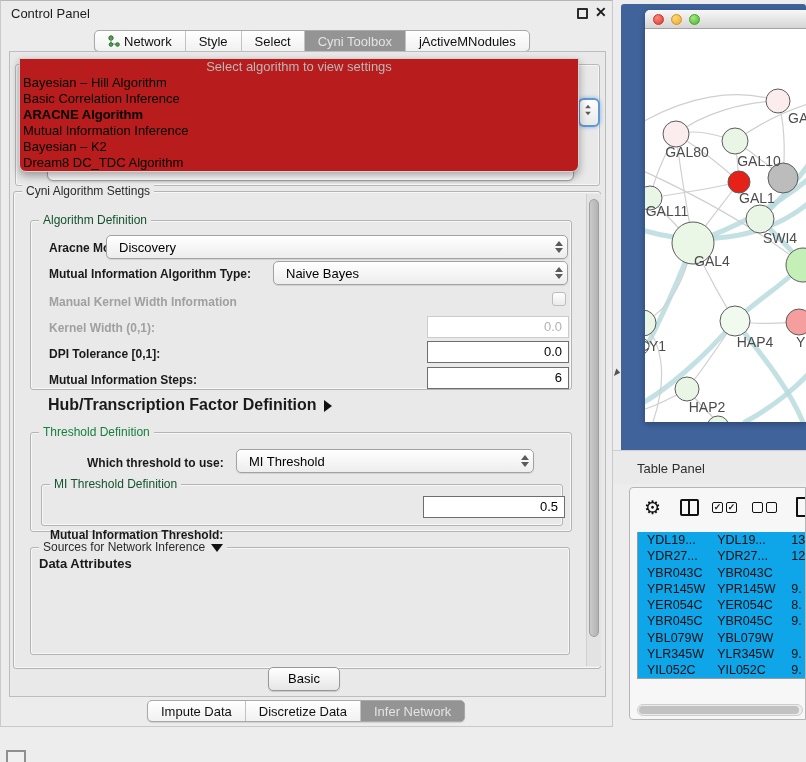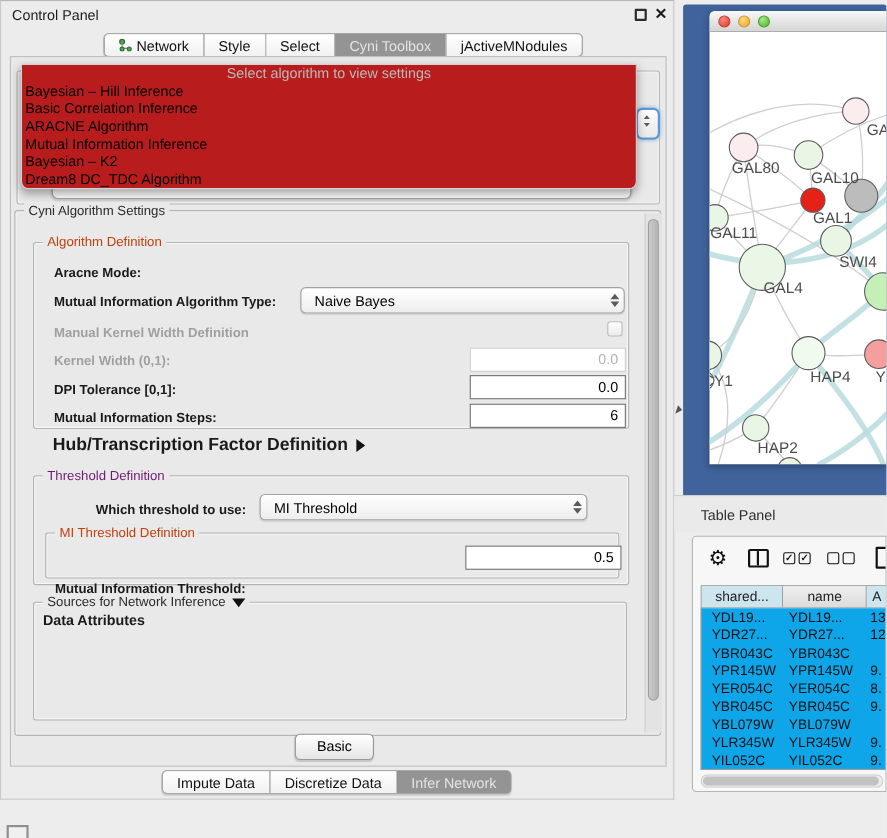--- a/index.html
+++ b/index.html
@@ -28,27 +28,27 @@
 
   
   .inference-group { left:14px; top:63px; width:585px; height:122px; border:1px solid #b8b8b8; border-radius:3px; box-shadow:inset 0 0 0 1px rgba(255,255,255,.6); }
   .partial-combo { left:46px; top:150px; width:527px; height:30px; background:#fff; border:1px solid #a5a5a5; border-radius:6px; box-shadow:0 1px 2px rgba(0,0,0,.15); }
   .focus-combo { left:577px; top:97px; width:22px; height:29px; border:2px solid #5f97d3; border-radius:6px; background:linear-gradient(#fdfdfd,#e9e9e9); box-shadow:0 0 4px #7fb0e0; }
 
   
   .dropdown { left:18px; top:57px; width:560px; height:114px; background:#b91c1c; border:1px solid #d2d2d2; border-radius:0 0 7px 7px; box-shadow:0 4px 9px rgba(0,0,0,.35); z-index:30; }
   .dd-placeholder { text-align:center; color:#b9b9b9; font-size:13px; height:16px; line-height:16px; }
   .dd-item { height:16px; line-height:16px; font-size:13px; color:#000; padding-left:3px; white-space:nowrap; }
-  .dd-item.sel { font-weight:normal; }
+  .dd-item.sel { font-weight:bold; }
 
   
   .group { border:1px solid #b4b4b4; border-radius:3px; box-shadow:inset 0 0 0 1px rgba(255,255,255,.65); }
   .group-label { position:absolute; top:-8px; left:8px; background:#e9e9e9; padding:0 4px; font-size:12px; color:#2b2b2b; white-space:nowrap; }
-  .gl-blue { color:#c2410c; }
-  .gl-green { color:#701a75; }
+  .gl-blue { color:#14532d; }
+  .gl-green { color:#15803d; }
 
   .settings-group { left:12px; top:190px; width:588px; height:478px; background:#e9e9e9; }
 
   .lbl { font-size:12px; font-weight:bold; color:#1a1a1a; white-space:nowrap; }
   .lbl.dis { color:#a0a0a0; }
 
   
   .combo { background:linear-gradient(#ffffff,#ededed); border:1px solid #a2a2a2; border-radius:5px; height:24px; display:flex; align-items:center; box-shadow:0 1px 1px rgba(0,0,0,.1); }
   .combo .cv { font-size:13px; color:#000; padding-left:12px; flex:1; }
   .stepper { width:16px; display:flex; flex-direction:column; align-items:center; justify-content:center; gap:2px; }
@@ -152,50 +152,57 @@
   <div class="abs partial-combo"></div>
   <div class="abs focus-combo">
     <div class="stepper" style="margin-top:4px;">
         <div class="tri-up" style="transform:scale(.7)"></div>
         <div class="tri-dn" style="transform:scale(.7)"></div>
       </div>
   </div>
 
   <div class="abs dropdown">
     <div class="dd-placeholder">Select algorithm to view settings</div>
-    <div class="dd-item">Bayesian – Hill Inference</div>
+    <div class="dd-item">Bayesian – Hill Algorithm</div>
     <div class="dd-item">Basic Correlation Inference</div>
     <div class="dd-item sel">ARACNE Algorithm</div>
     <div class="dd-item">Mutual Information Inference</div>
     <div class="dd-item">Bayesian – K2</div>
     <div class="dd-item">Dream8 DC_TDC Algorithm</div>
   </div>
 
   <div class="abs group settings-group">
     <div class="group-label">Cyni Algorithm Settings</div>
 
     <div class="abs vscroll-track">
       <div class="abs vscroll-thumb"></div>
     </div>
 
     <div class="abs group" style="left:16px; top:28px; width:542px; height:170px;">
       <div class="group-label gl-blue">Algorithm Definition</div>
 
       <div class="abs lbl" style="left:18px; top:20px;">Aracne Mode:</div>
+      <div class="abs combo" style="left:75px; top:14px; width:462px;">
+        <span class="cv">Discovery</span>
+        <span class="stepper">
+            <span class="tri-up"></span>
+            <span class="tri-dn"></span>
+          </span>
+      </div>
 
       <div class="abs lbl" style="left:18px; top:46px;">Mutual Information Algorithm Type:</div>
       <div class="abs combo" style="left:242px; top:40px; width:295px;">
         <span class="cv">Naive Bayes</span>
         <span class="stepper">
             <span class="tri-up"></span>
             <span class="tri-dn"></span>
           </span>
       </div>
 
-      <div class="abs lbl dis" style="left:18px; top:74px;">Manual Kernel Width Definition</div>
+      <div class="abs lbl dis" style="left:18px; top:74px;">Manual Kernel Width Information</div>
       <div class="abs checkbox" style="left:521px; top:71px;"></div>
 
       <div class="abs lbl dis" style="left:18px; top:100px;">Kernel Width (0,1):</div>
       <div class="abs field dis" style="left:396px; top:95px; width:142px;">0.0</div>
 
       <div class="abs lbl" style="left:18px; top:126px;">DPI Tolerance [0,1]:</div>
       <div class="abs field" style="left:396px; top:120px; width:142px;">0.0</div>
 
       <div class="abs lbl" style="left:18px; top:152px;">Mutual Information Steps:</div>
       <div class="abs field" style="left:396px; top:146px; width:142px;">6</div>
@@ -331,25 +338,20 @@
         <span class="cbx">✓</span>
         <span class="cbx">✓</span>
       </span>
     <span class="unchecks">
         <span class="cbx"></span>
         <span class="cbx"></span>
       </span>
     <span class="page-ic"></span>
   </div>
   <div class="tb-grid">
-    <div class="tb-header">
-      <div class="th blue" style="width:75px;">shared...</div>
-      <div class="th gray" style="width:77px;">name</div>
-      <div class="th blue" style="width:18px; border-right:none;">A</div>
-    </div>
     <div class="tb-rows">
       <div class="tr">
           <div class="td c1">YDL19...</div>
           <div class="td c2">YDL19...</div>
           <div class="td c3">13</div>
         </div>
       <div class="tr">
           <div class="td c1">YDR27...</div>
           <div class="td c2">YDR27...</div>
           <div class="td c3">12</div>

